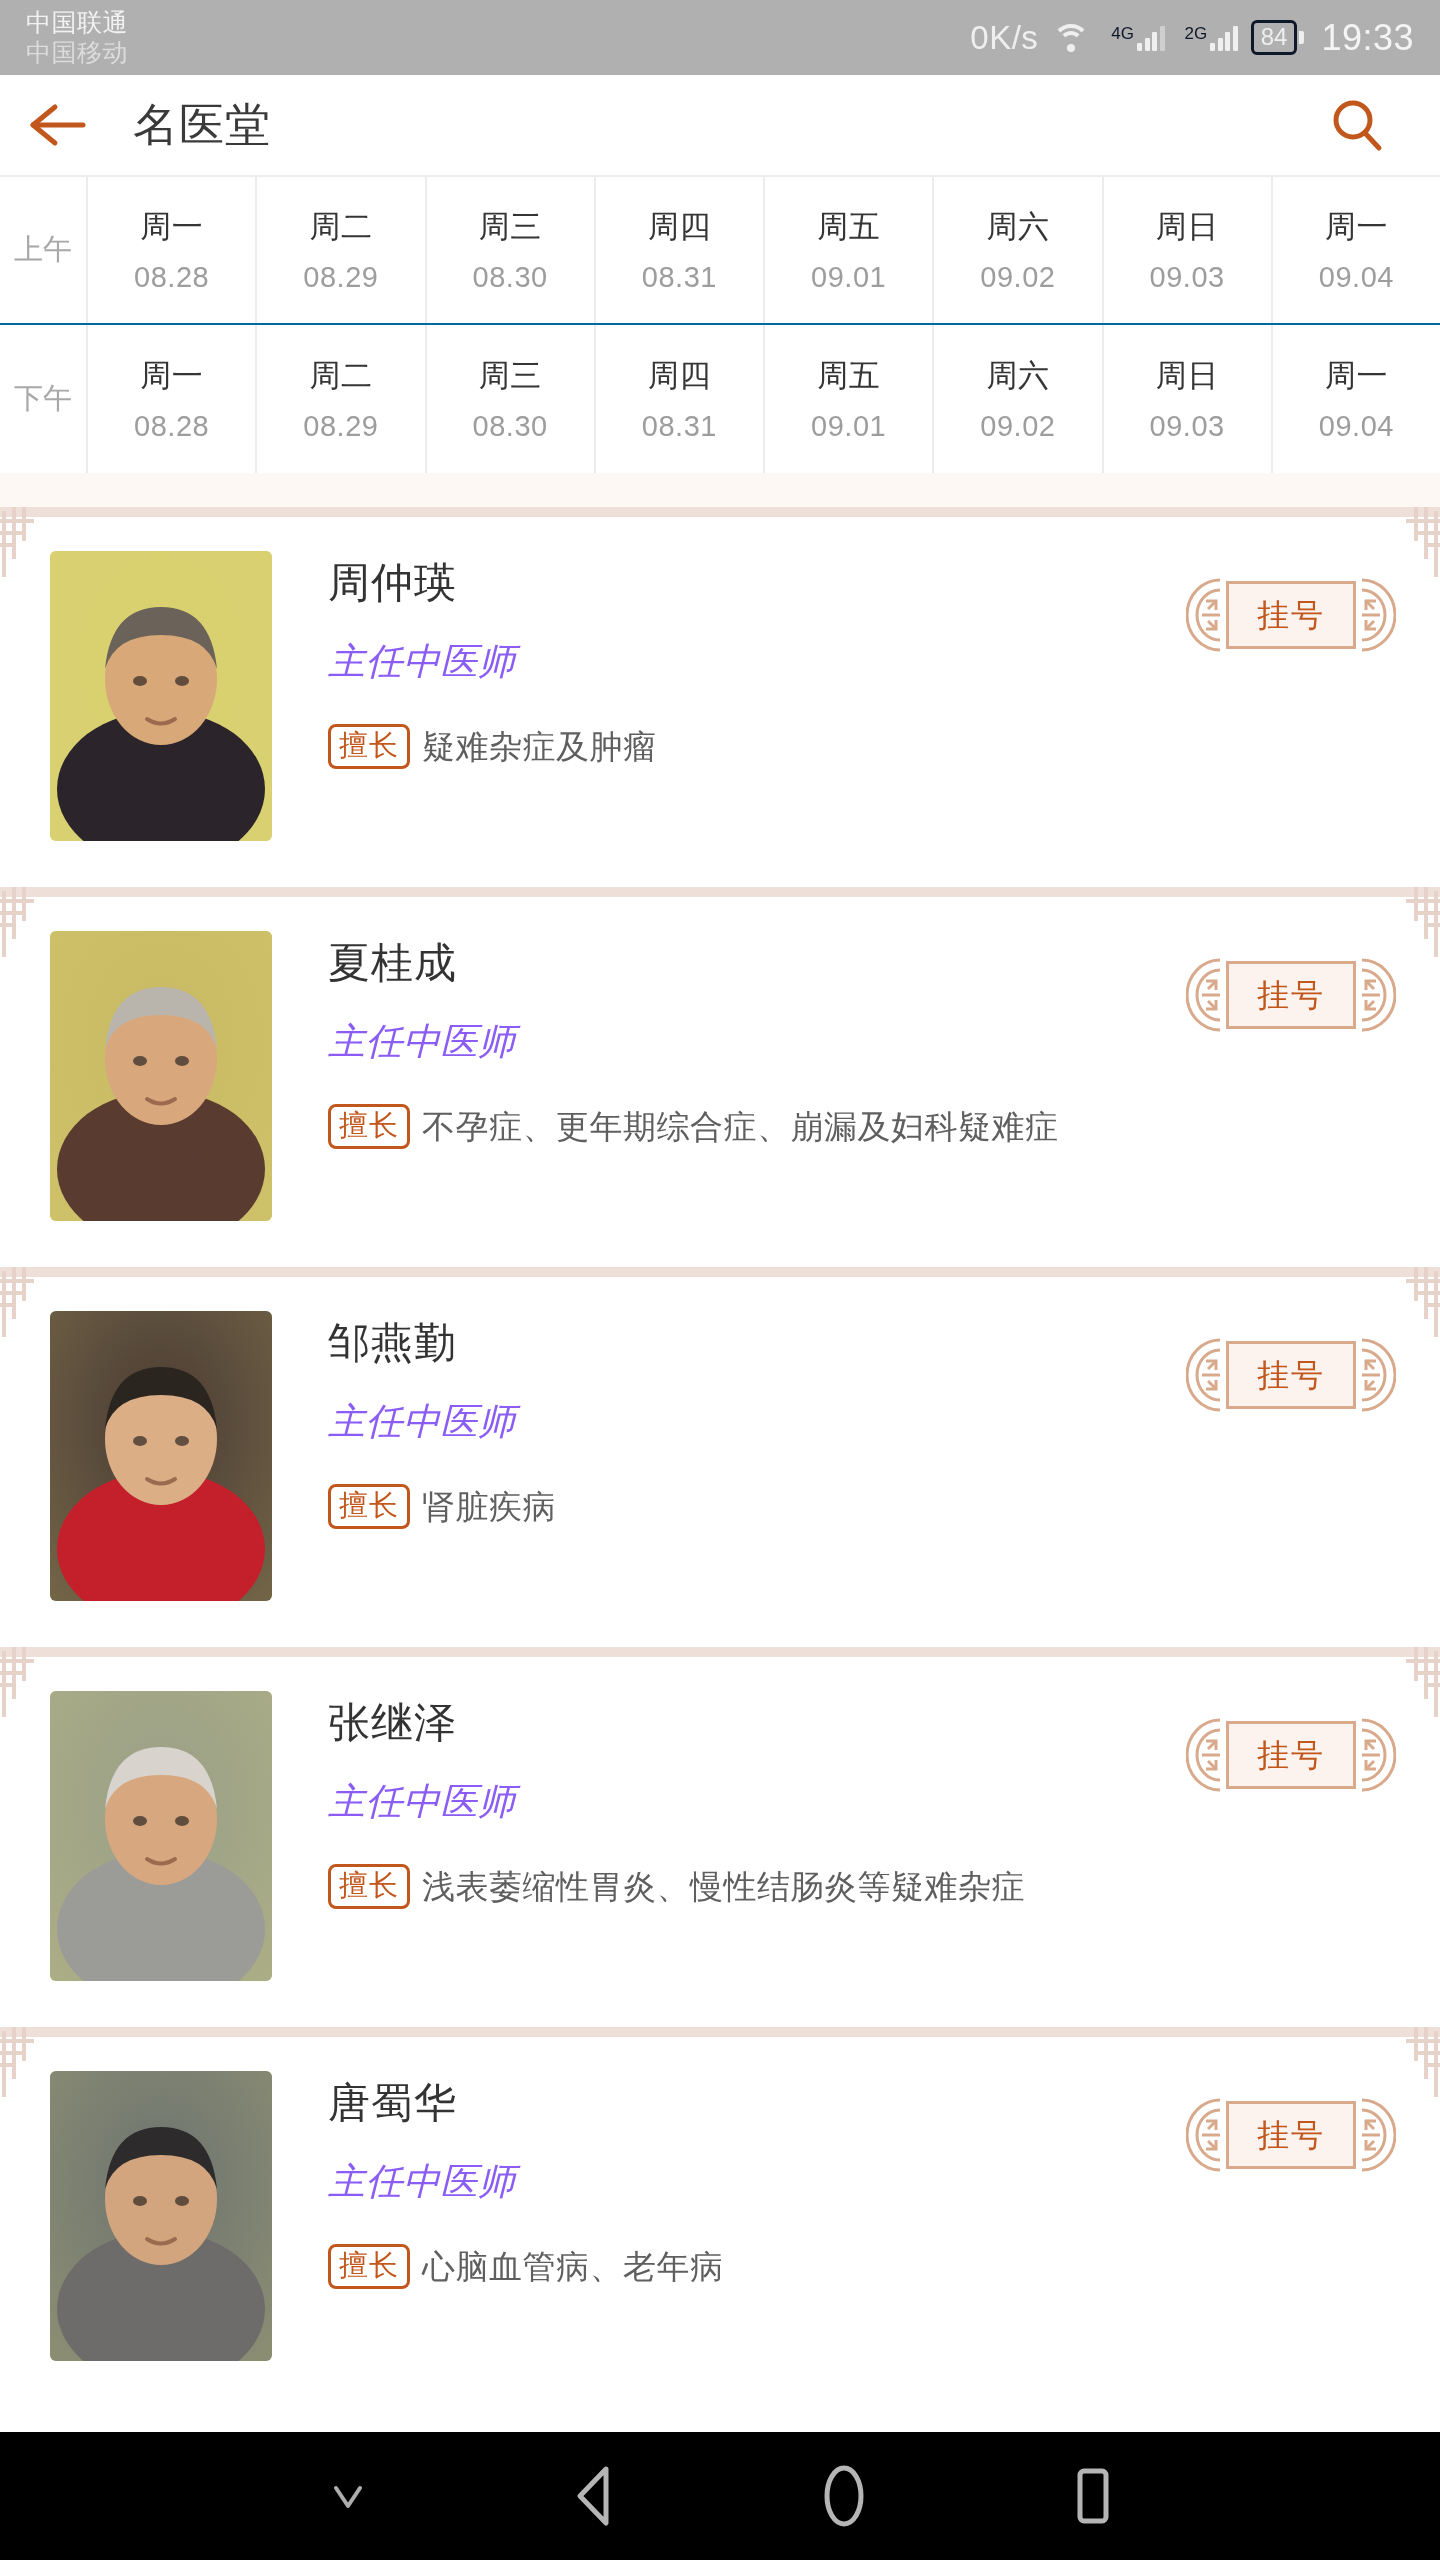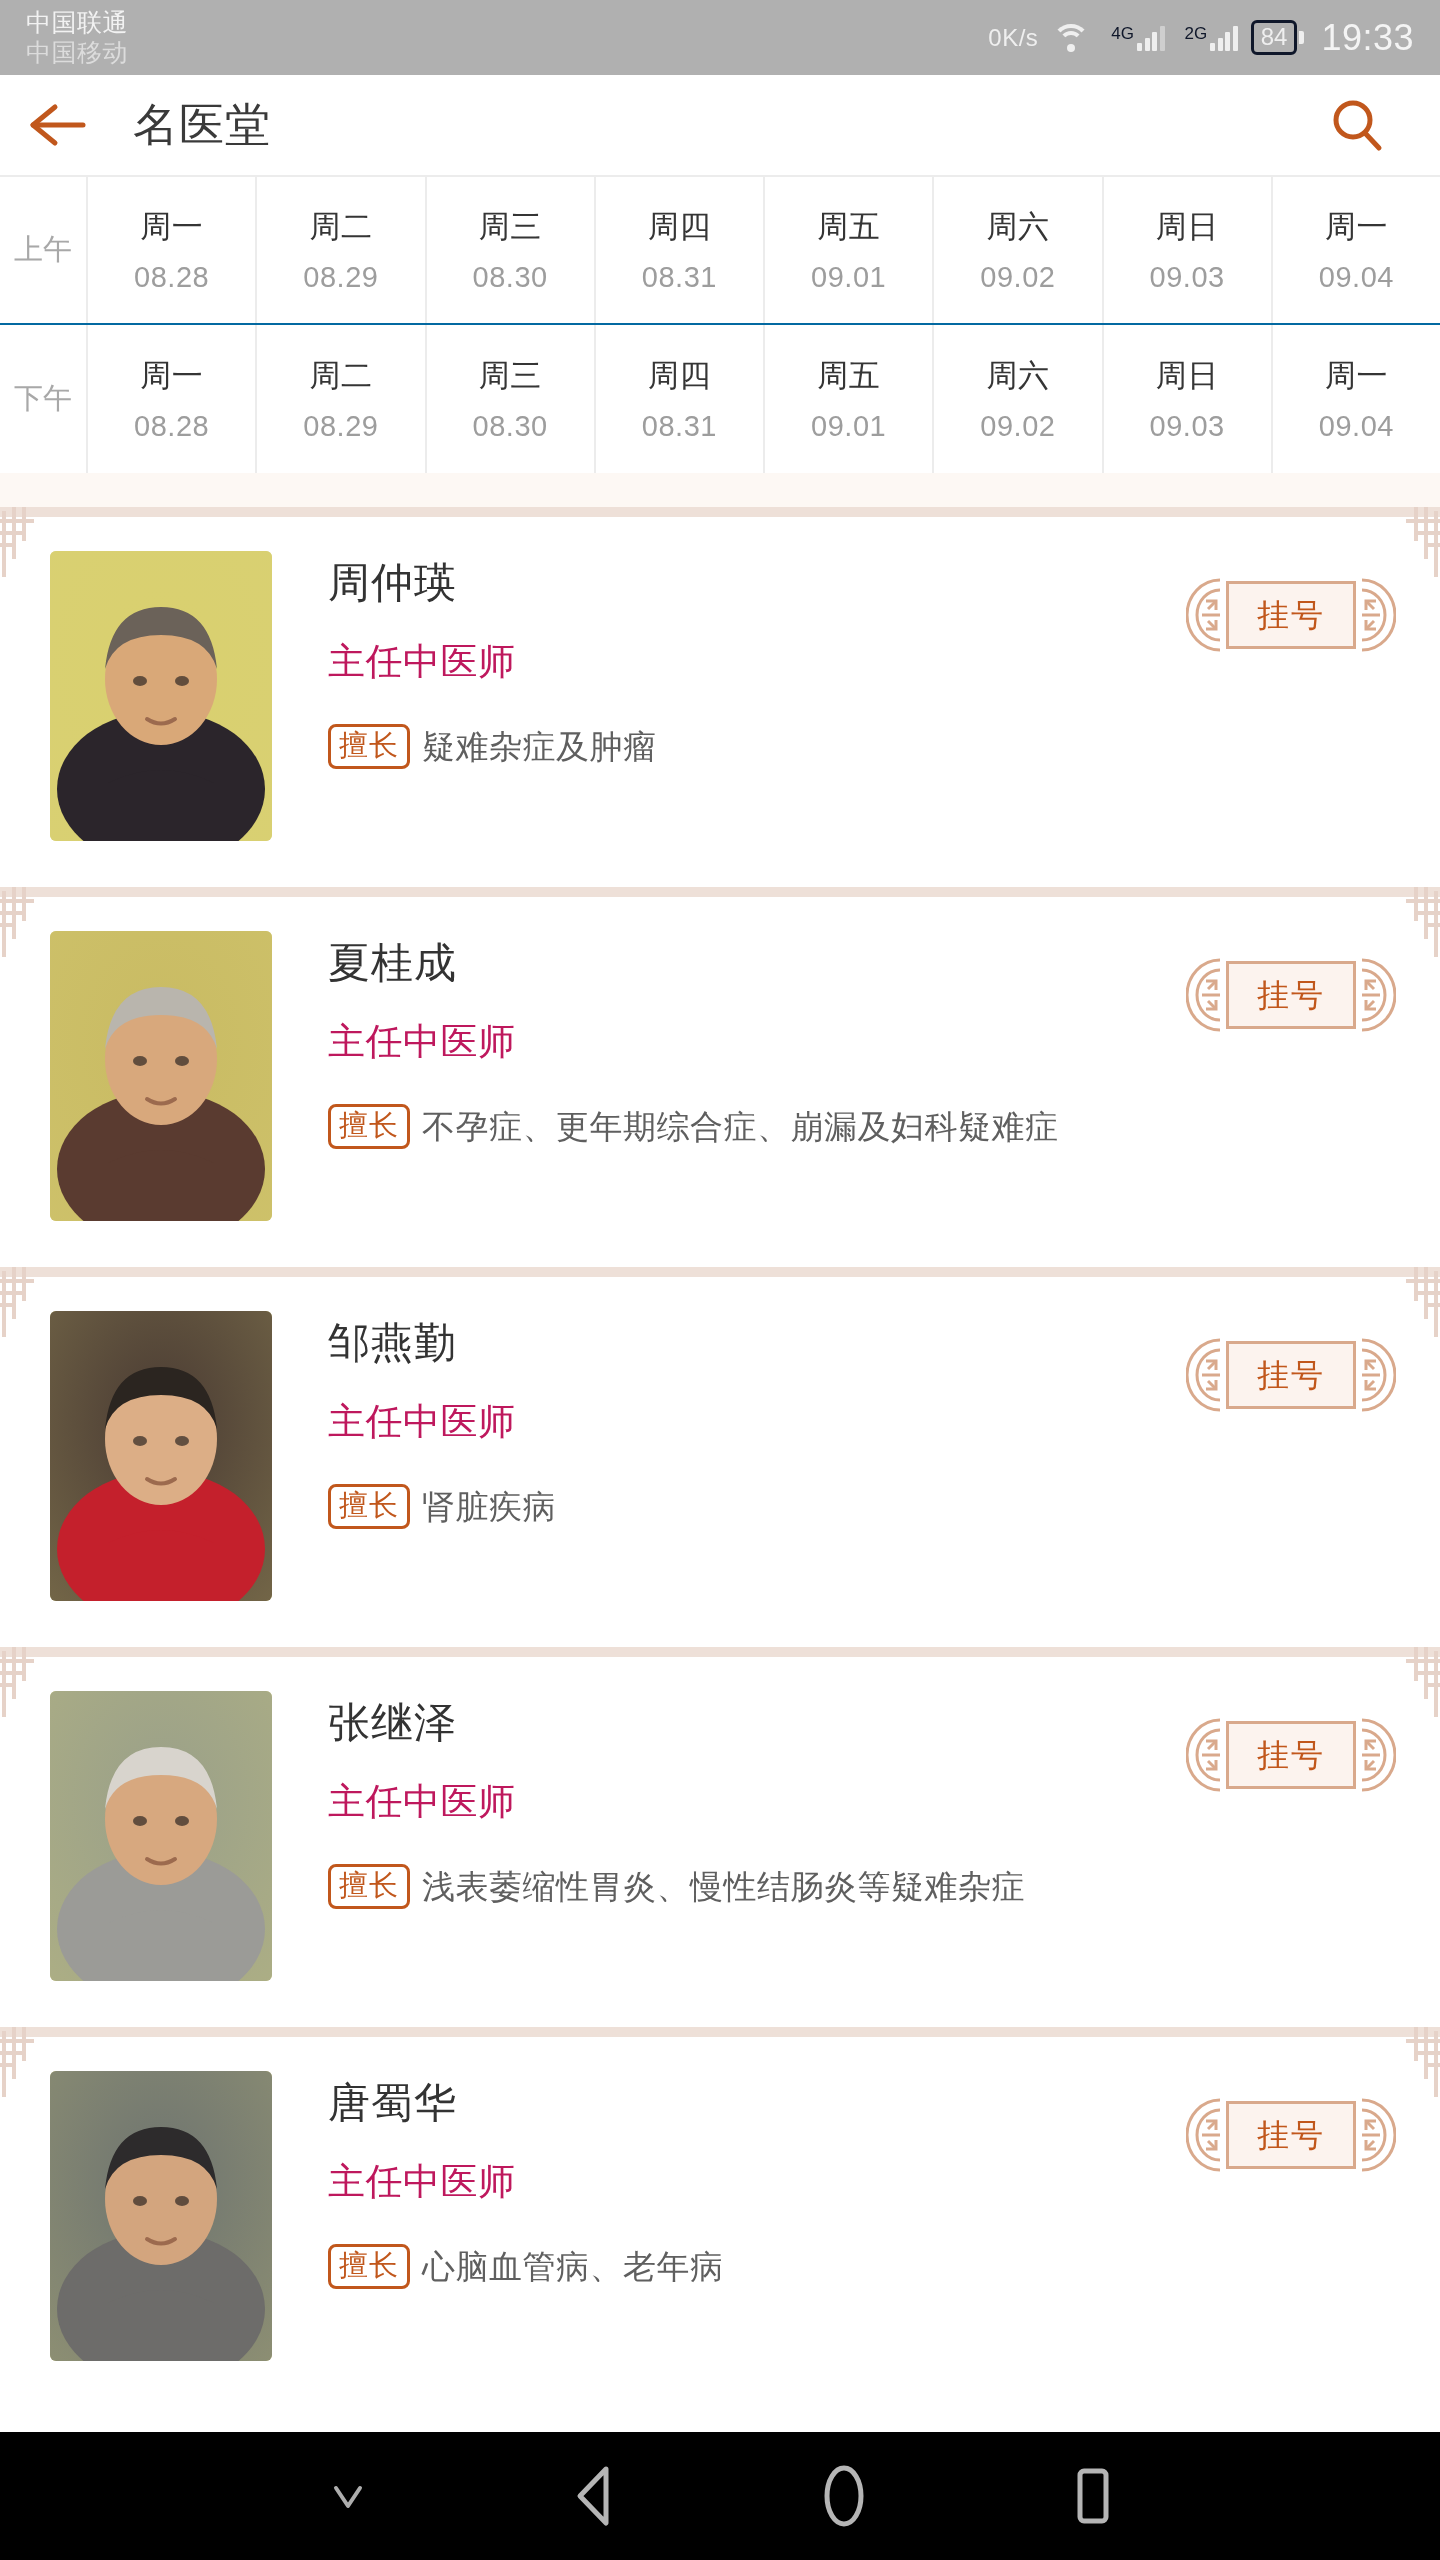--- a/index.html
+++ b/index.html
@@ -44,21 +44,21 @@
   }
   .carriers span.second { color: #dcdcdc; }
 
   .status-right {
     margin-left: auto;
     display: flex;
     align-items: center;
     gap: 13px;
     color: #f2f2f2;
   }
-  .net-speed { font-size: 24px; color: #efefef; letter-spacing: 0.5px; }
+  .net-speed { font-size: 33px; color: #efefef; letter-spacing: 0.5px; }
 
   .wifi-icon { width: 40px; height: 30px; position: relative; }
   .wifi-icon i {
     position: absolute;
     left: 50%;
     border: 4px solid #efefef;
     border-bottom-color: transparent;
     border-left-color: transparent;
     border-right-color: transparent;
     border-radius: 50%;
@@ -221,24 +221,25 @@
   }
   .doc-name {
     font-size: 42px;
     color: #333333;
     letter-spacing: 1px;
     line-height: 1.05;
     margin-bottom: 30px;
   }
   .doc-title {
     font-size: 37px;
-    color: #be185d;
+    color: #8b5cf6;
     letter-spacing: 0.5px;
     line-height: 1.05;
     margin-bottom: 34px;
+    font-style: italic;
   }
   .spec-line {
     display: flex;
     align-items: center;
     gap: 12px;
   }
   .spec-tag {
     border: 3px solid #c1571c;
     border-radius: 8px;
     color: #c1571c;

